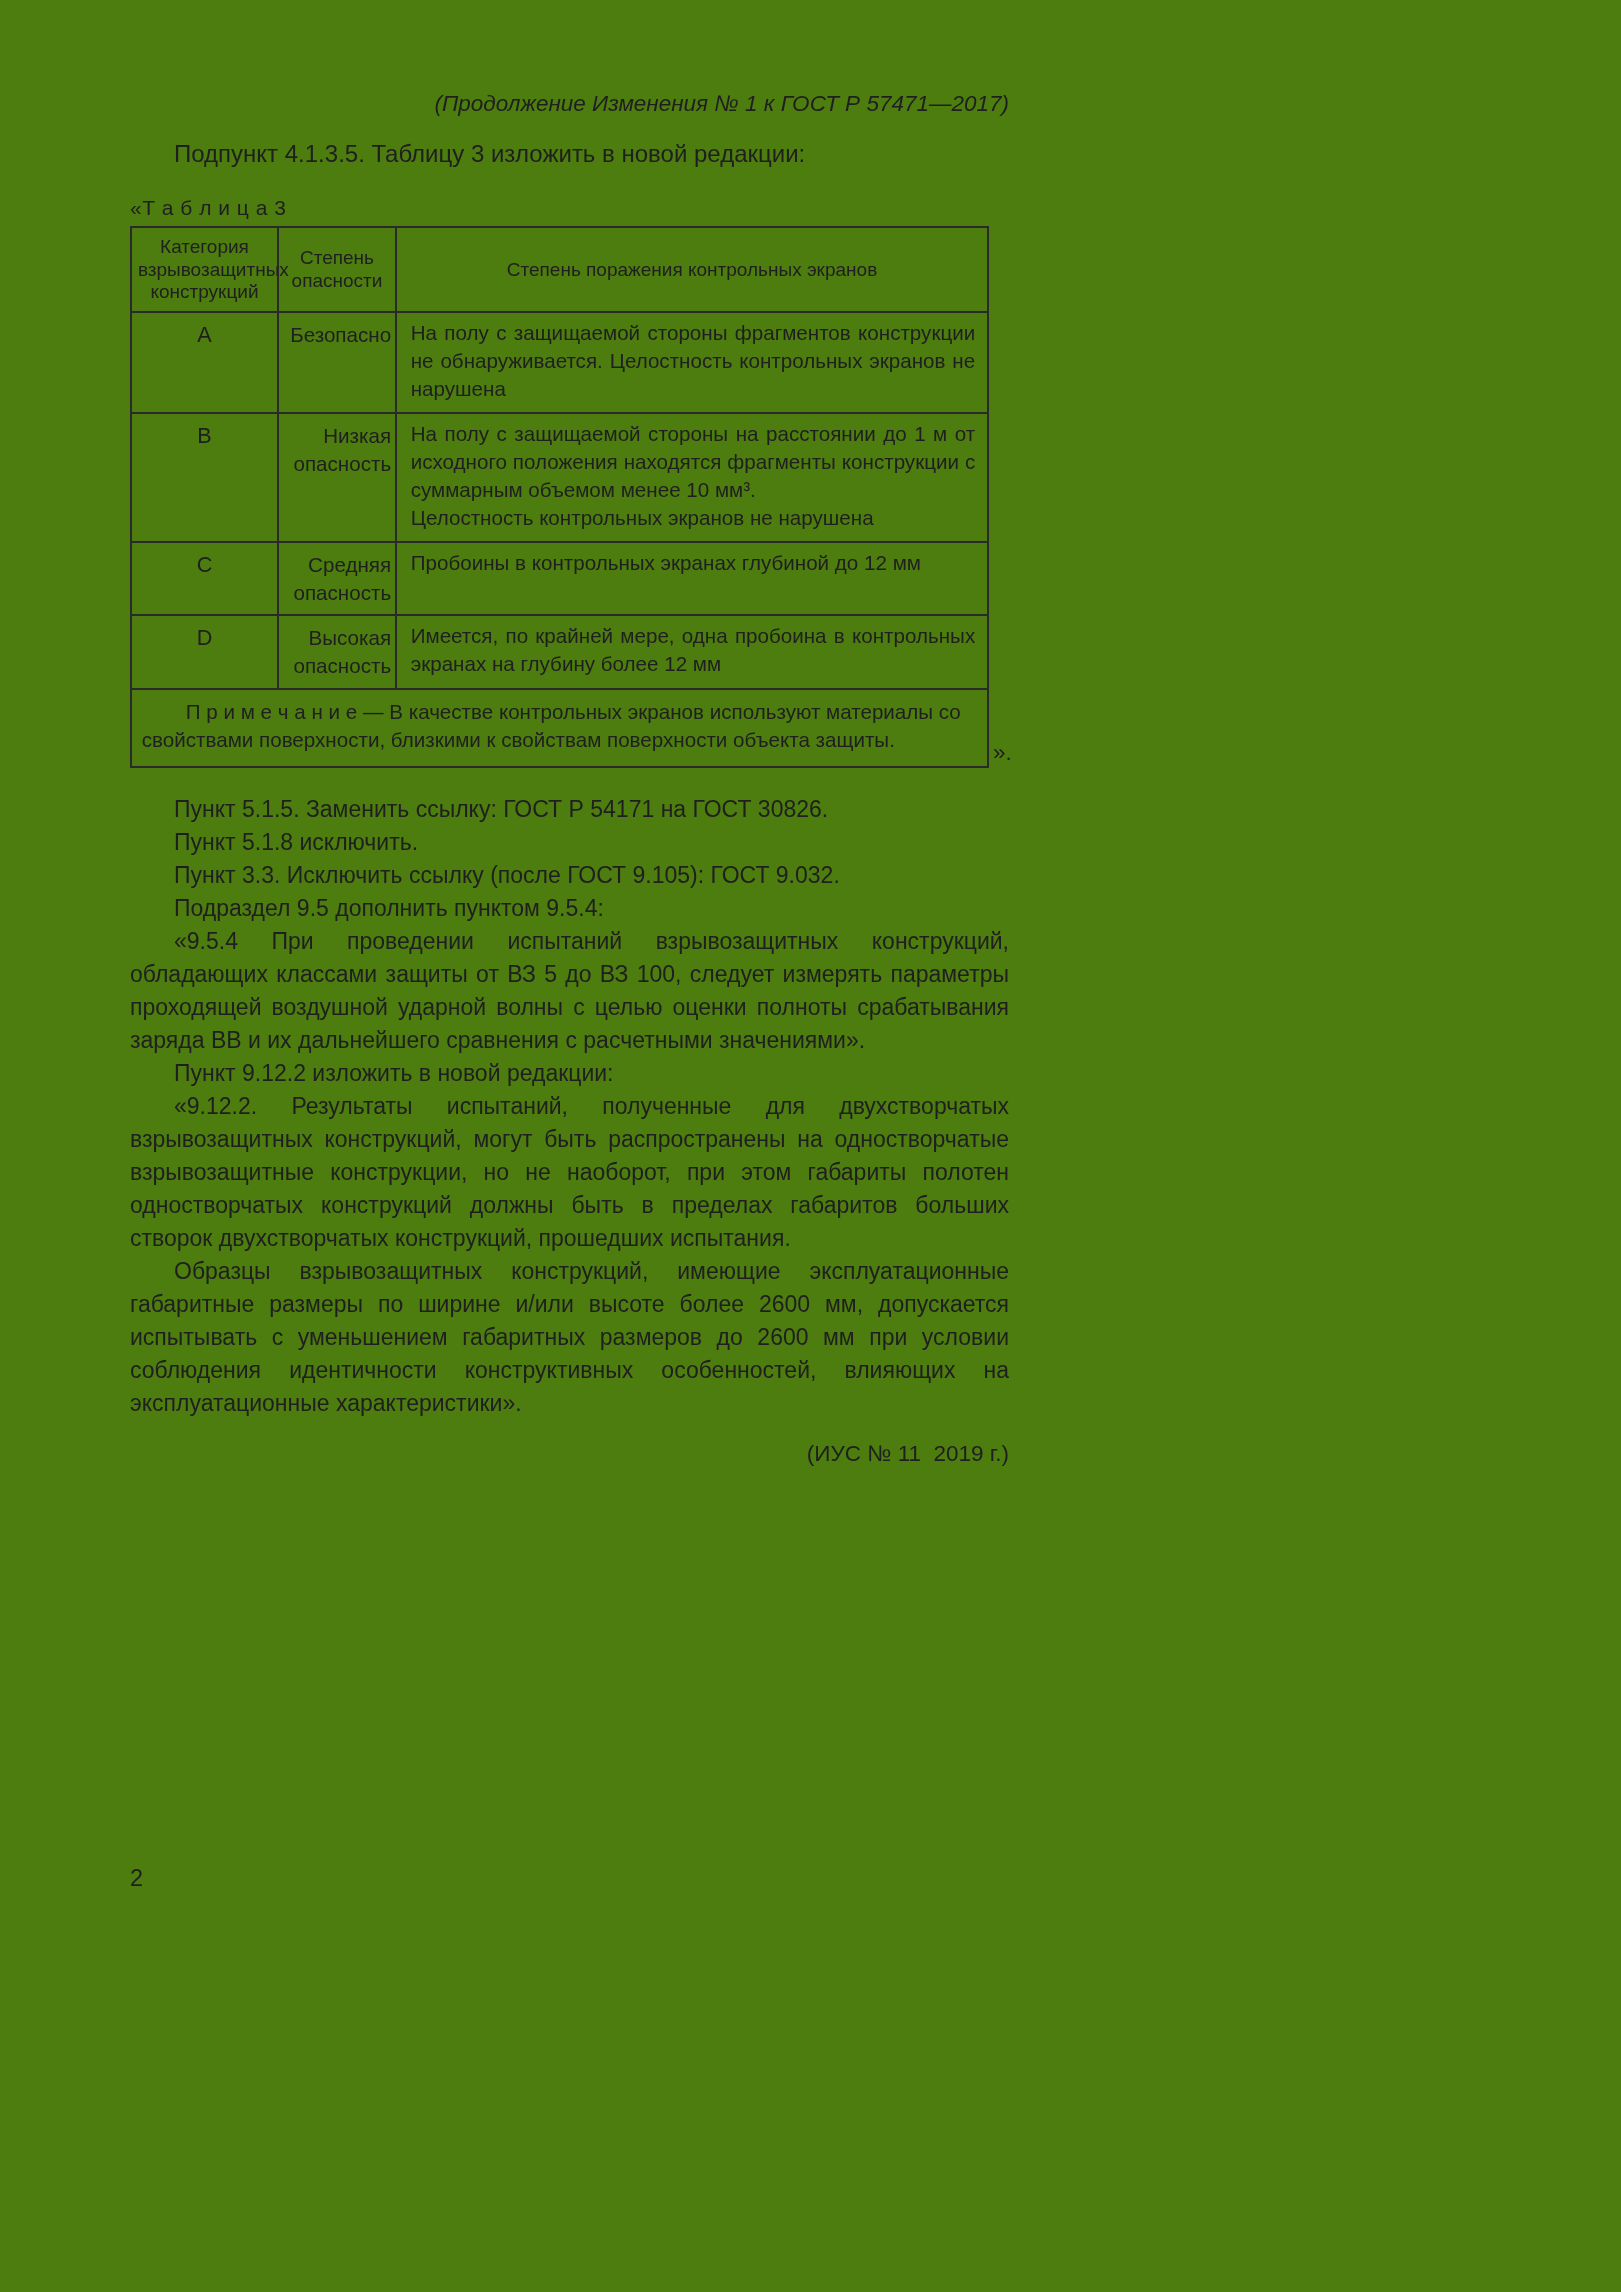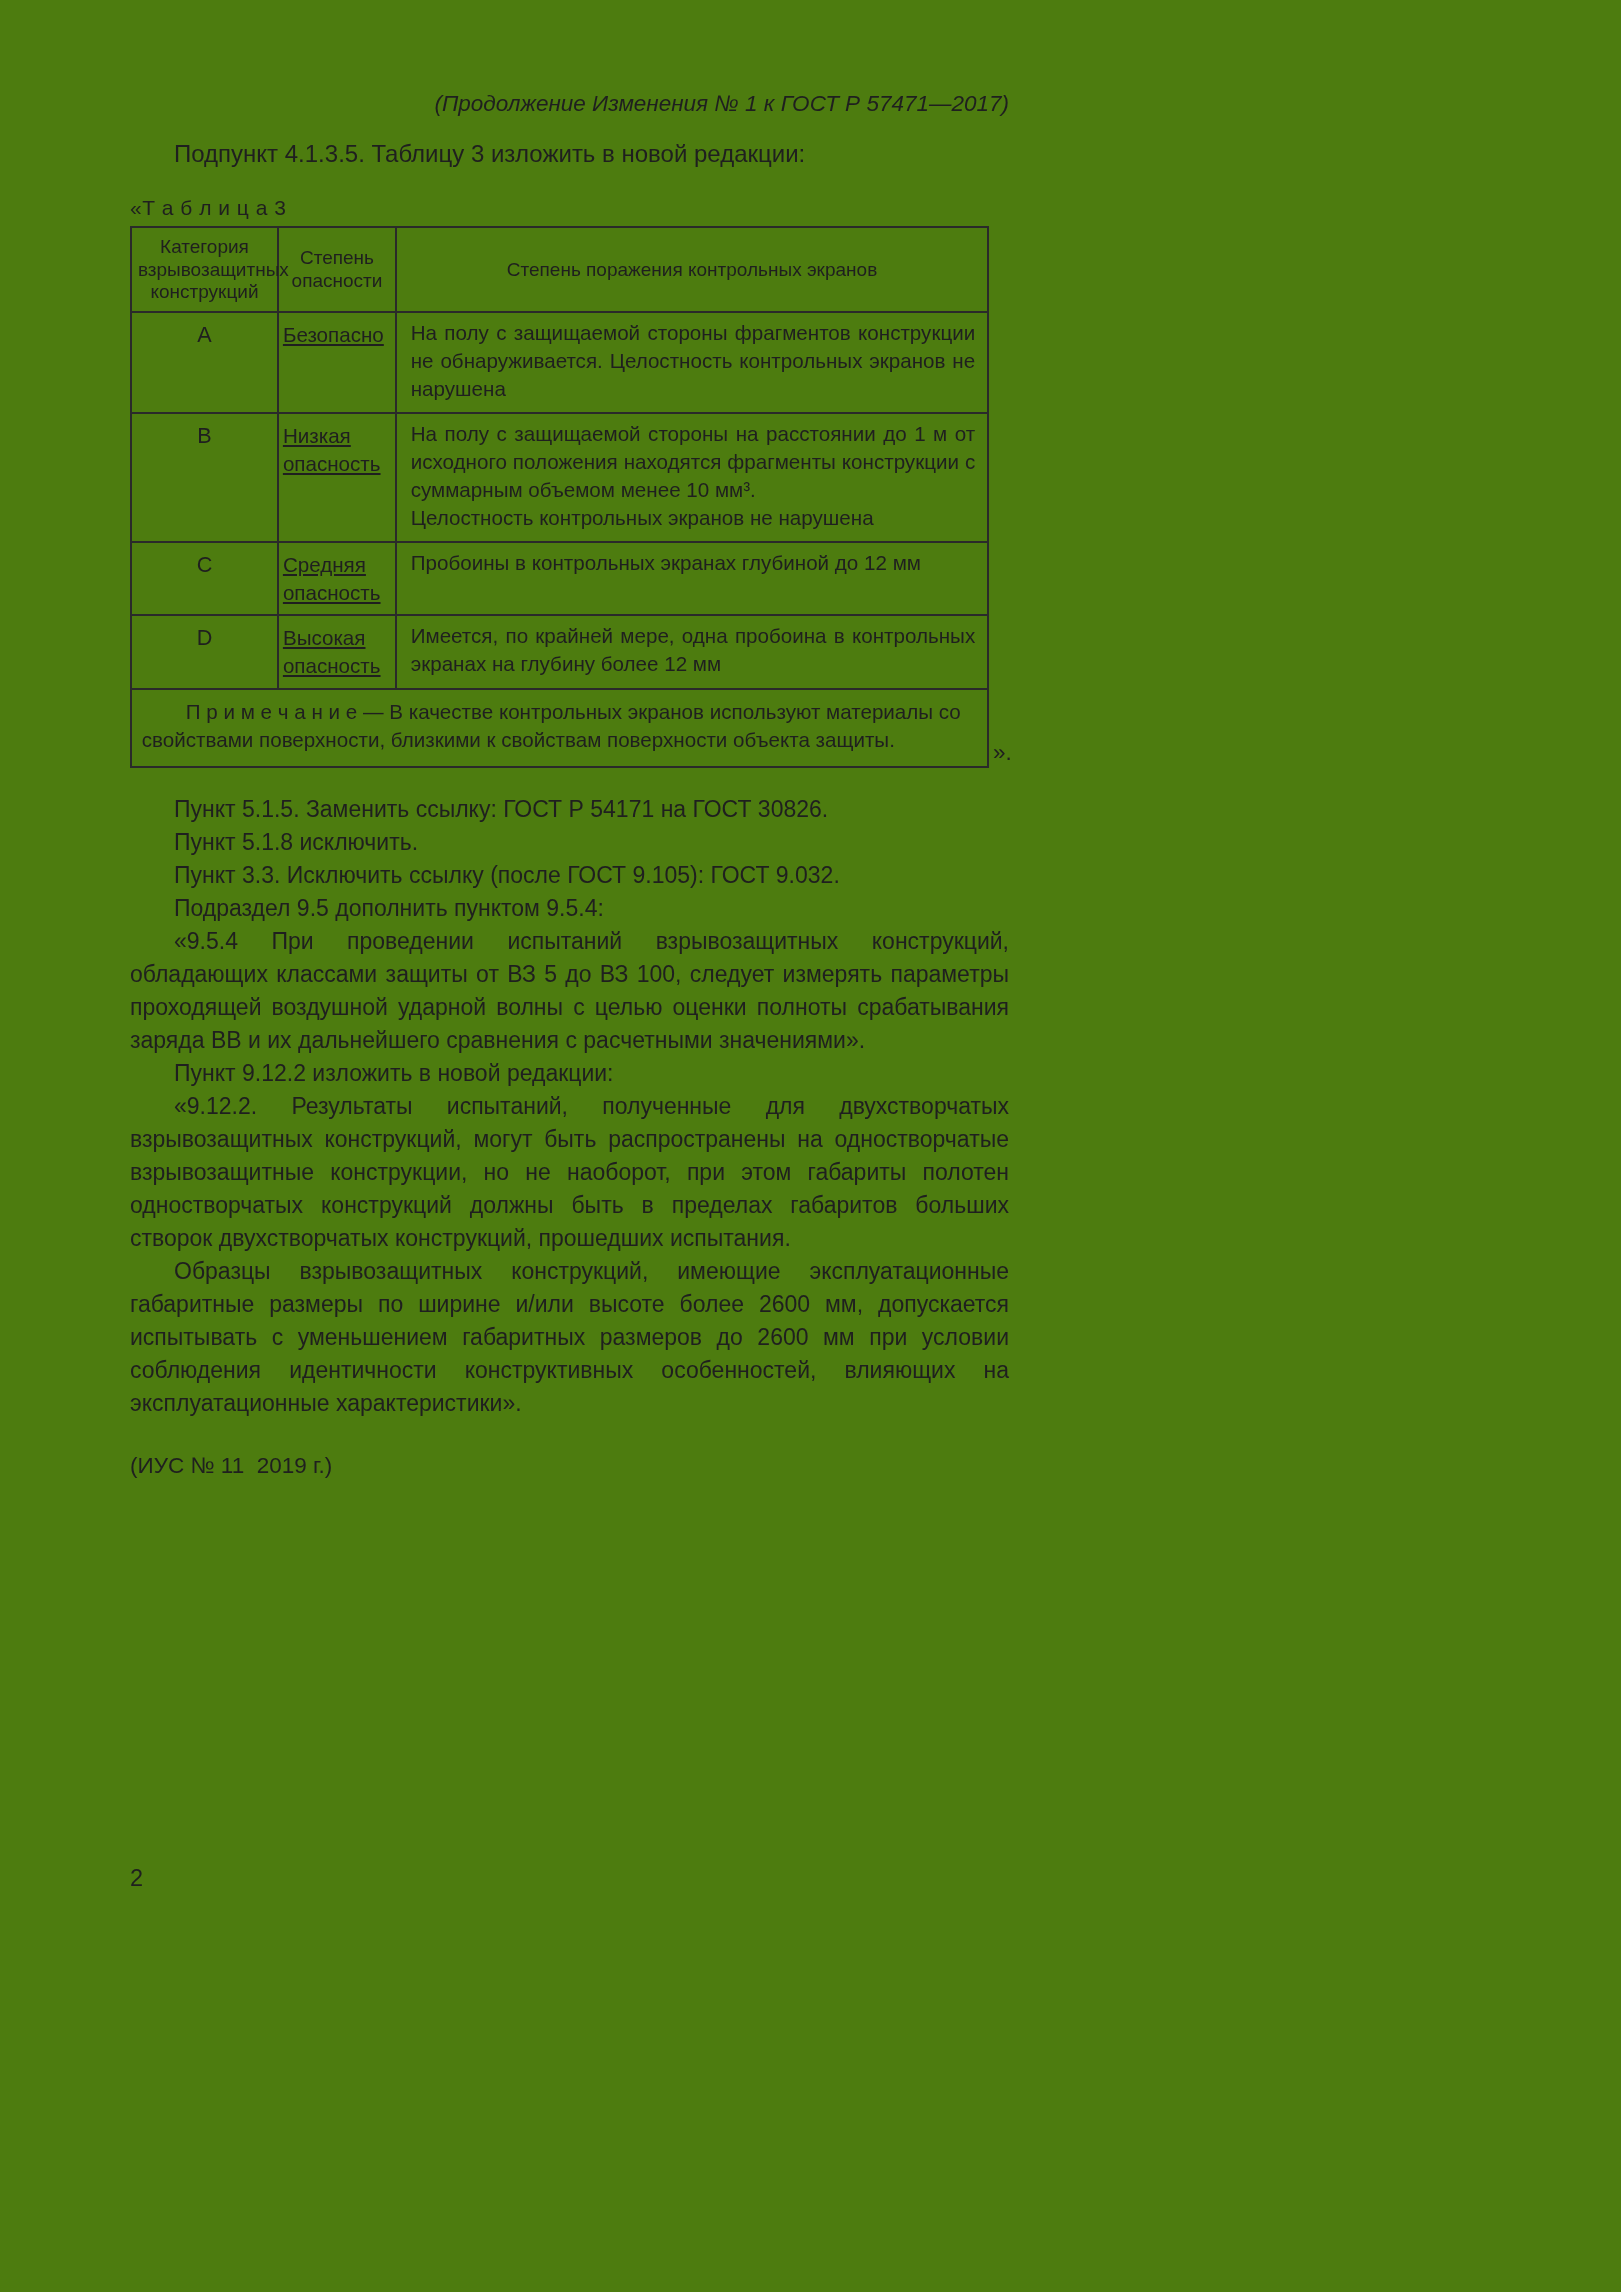--- a/index.html
+++ b/index.html
@@ -58,24 +58,23 @@
   td {
     vertical-align:top;
     line-height:28px;
   }
   td.cat {
     text-align:center;
     font-size:21.6px;
     padding:7.8px 3.9px;
   }
   td.sev {
-    text-align:left;
+    text-align:right;
     padding:7.8px 3.9px;
     white-space:pre-line;
-    text-decoration:underline;
   }
   td.desc {
     padding:5.9px 11.8px 8.8px 13.7px;
     text-align:justify;
     white-space:pre-line;
   }
   td.note {
     padding:7.8px 9.8px 11.8px 9.8px;
     text-indent:44px;
     line-height:28px;
@@ -88,22 +87,22 @@
     font-size:22.5px;
   }
   .body-text {
     margin-top:25.5px;
     font-size:23px;
     line-height:33px;
     text-align:justify;
   }
   .body-text p { text-indent:44px; }
   .ius {
-    margin-top:33px;
-    text-align:left;
+    margin-top:21px;
+    text-align:right;
     font-size:22.5px;
   }
   .page-number {
     position:absolute;
     left:130px;
     top:1865px;
     font-size:23.5px;
   }
 </style>
 </head>

